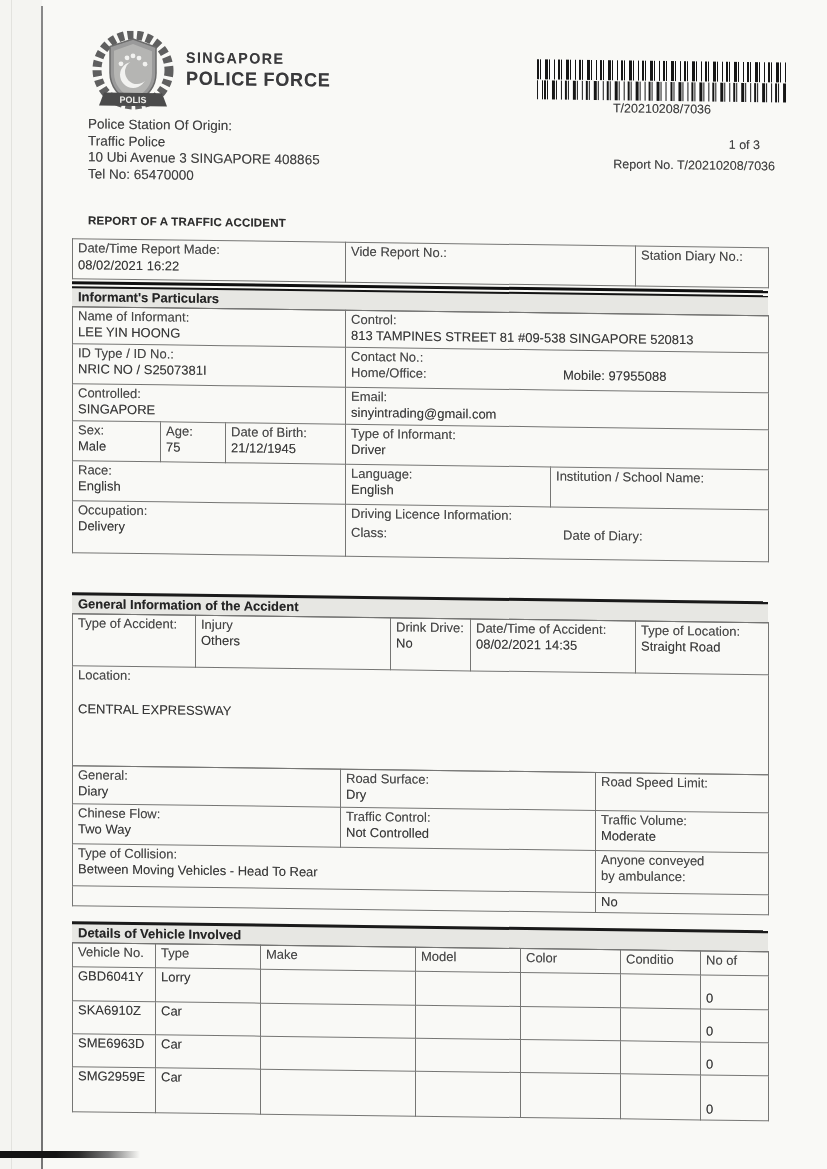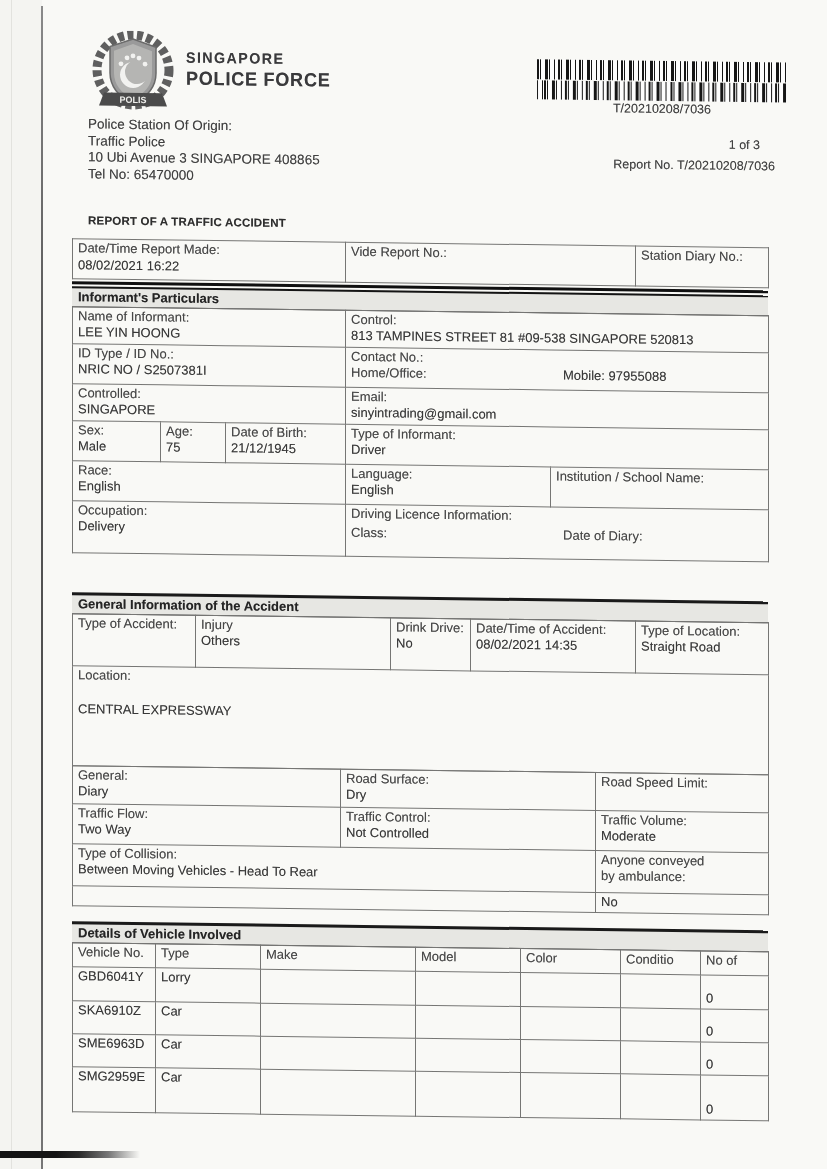--- a/index.html
+++ b/index.html
@@ -283,21 +283,21 @@
           <td>
             <span class="lbl">Road Surface:</span><br>
             <span class="val">Dry</span>
           </td>
           <td>
             <span class="lbl">Road Speed Limit:</span>
           </td>
         </tr>
         <tr style="height:40px">
           <td>
-            <span class="lbl">Traffic Flow:</span><br>
+            <span class="lbl">Chinese Flow:</span><br>
             <span class="val">Two Way</span>
           </td>
           <td>
             <span class="lbl">Traffic Control:</span><br>
             <span class="val">Not Controlled</span>
           </td>
           <td>
             <span class="lbl">Traffic Volume:</span><br>
             <span class="val">Moderate</span>
           </td>

